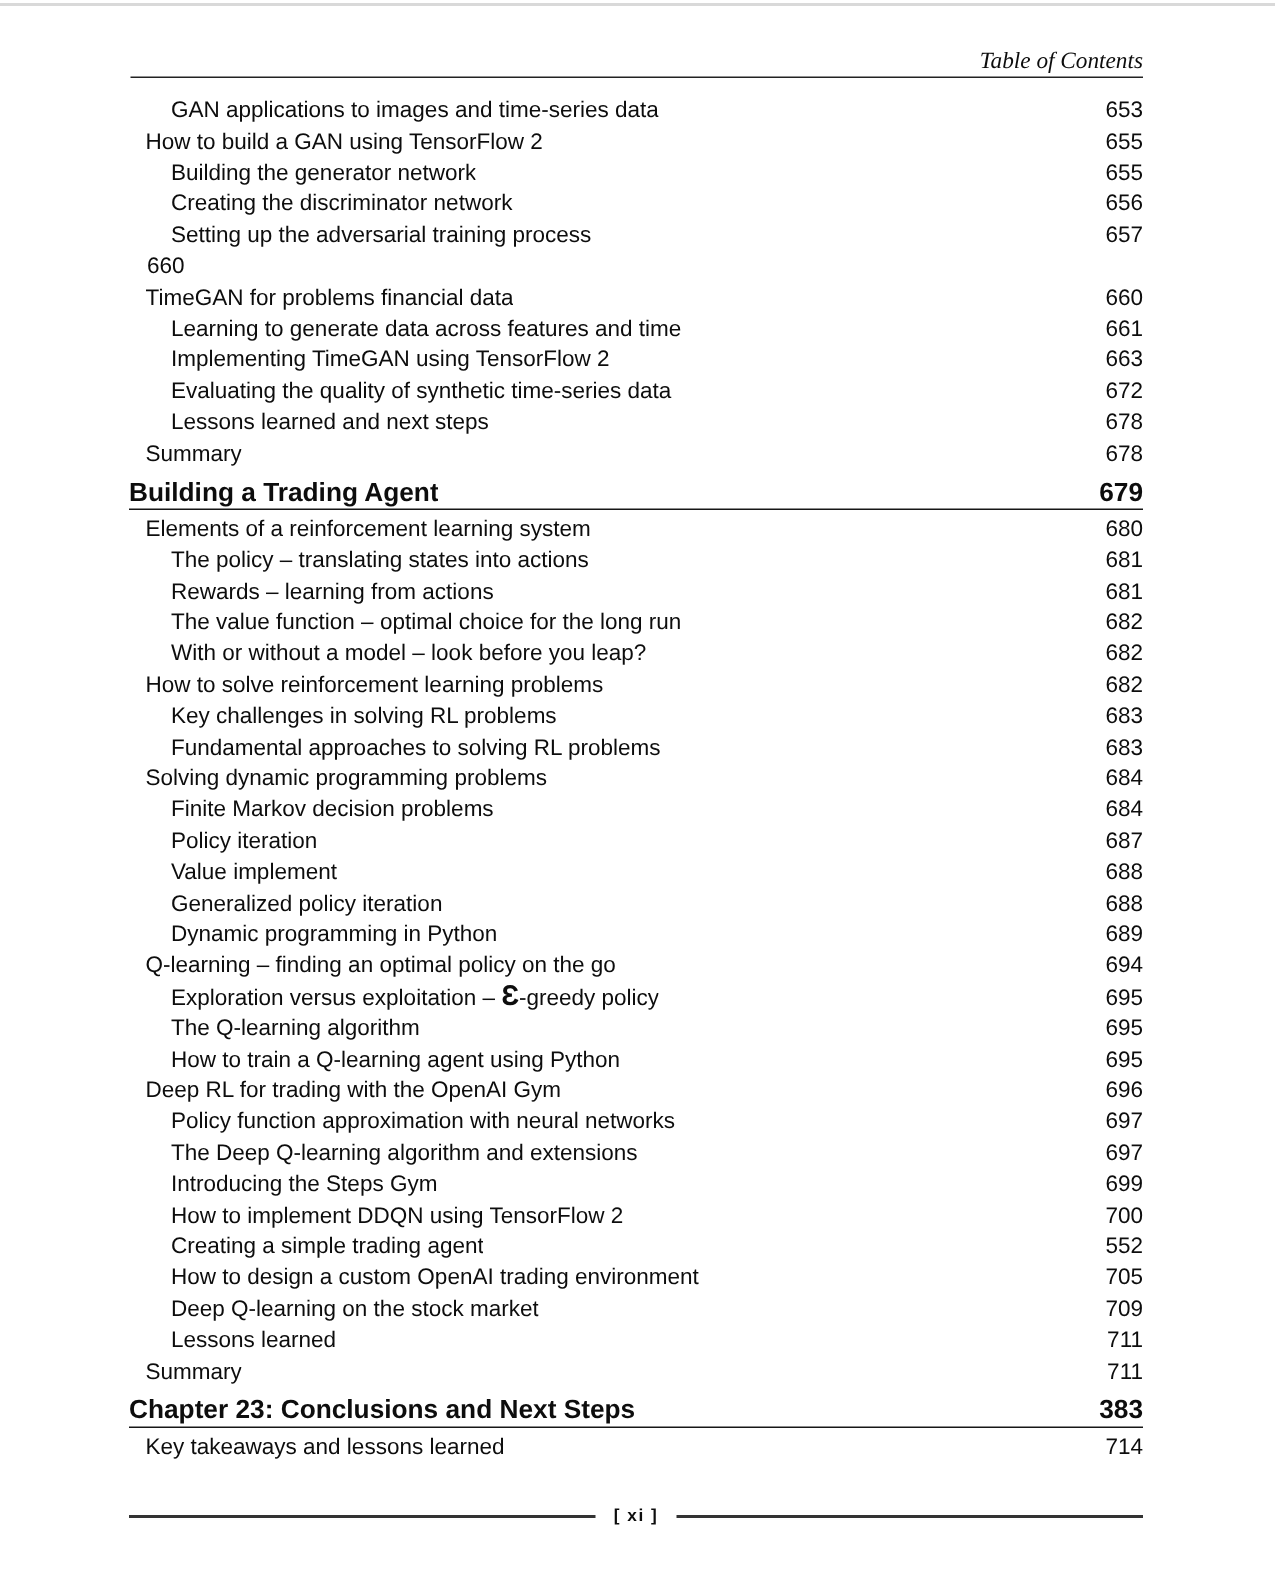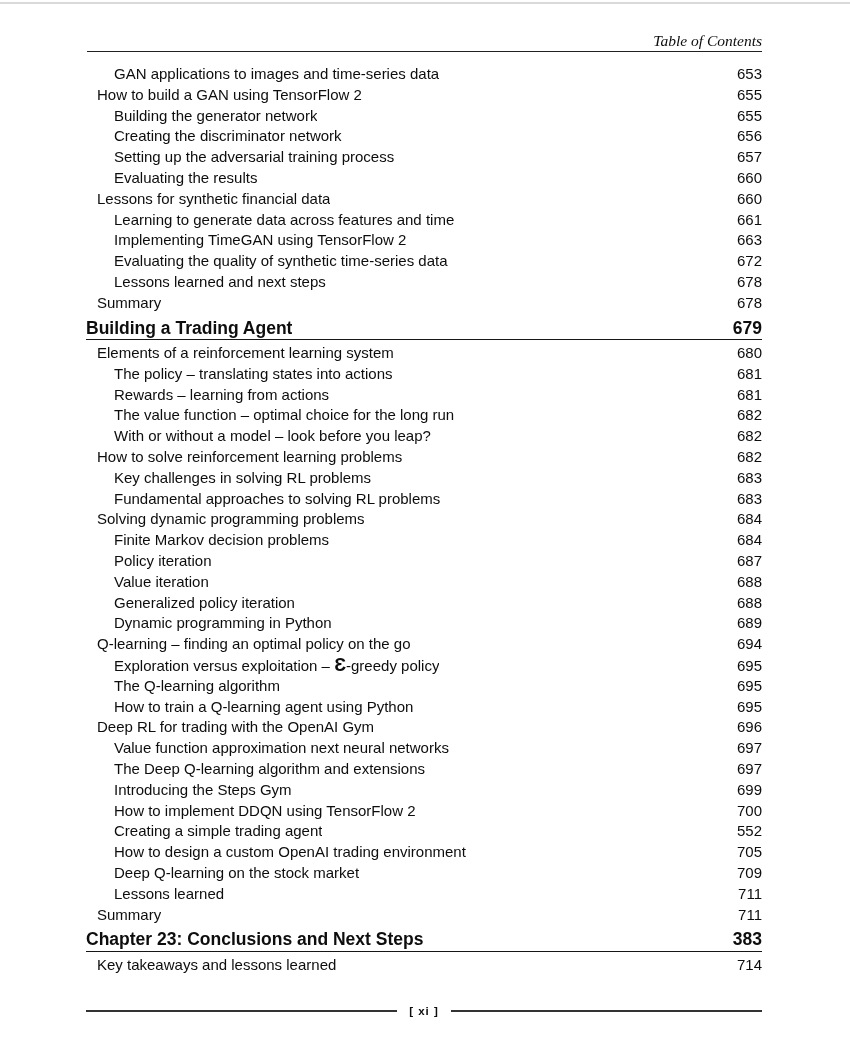--- a/index.html
+++ b/index.html
@@ -113,25 +113,24 @@
     </div>
     <div class="row subsection">
       <span class="label">Creating the discriminator network</span>
       <span class="pagenum">656</span>
     </div>
     <div class="row subsection">
       <span class="label">Setting up the adversarial training process</span>
       <span class="pagenum">657</span>
     </div>
     <div class="row subsection">
-      <span class="label">Evaluating the results</span>
       <span class="pagenum">660</span>
     </div>
     <div class="row section">
-      <span class="label">Lessons for synthetic financial data</span>
+      <span class="label">TimeGAN for problems financial data</span>
       <span class="pagenum">660</span>
     </div>
     <div class="row subsection">
       <span class="label">Learning to generate data across features and time</span>
       <span class="pagenum">661</span>
     </div>
     <div class="row subsection">
       <span class="label">Implementing TimeGAN using TensorFlow 2</span>
       <span class="pagenum">663</span>
     </div>
@@ -189,21 +188,21 @@
     </div>
     <div class="row subsection">
       <span class="label">Finite Markov decision problems</span>
       <span class="pagenum">684</span>
     </div>
     <div class="row subsection">
       <span class="label">Policy iteration</span>
       <span class="pagenum">687</span>
     </div>
     <div class="row subsection">
-      <span class="label">Value iteration</span>
+      <span class="label">Value implement</span>
       <span class="pagenum">688</span>
     </div>
     <div class="row subsection">
       <span class="label">Generalized policy iteration</span>
       <span class="pagenum">688</span>
     </div>
     <div class="row subsection">
       <span class="label">Dynamic programming in Python</span>
       <span class="pagenum">689</span>
     </div>
@@ -221,21 +220,21 @@
     </div>
     <div class="row subsection">
       <span class="label">How to train a Q-learning agent using Python</span>
       <span class="pagenum">695</span>
     </div>
     <div class="row section">
       <span class="label">Deep RL for trading with the OpenAI Gym</span>
       <span class="pagenum">696</span>
     </div>
     <div class="row subsection">
-      <span class="label">Value function approximation next neural networks</span>
+      <span class="label">Policy function approximation with neural networks</span>
       <span class="pagenum">697</span>
     </div>
     <div class="row subsection">
       <span class="label">The Deep Q-learning algorithm and extensions</span>
       <span class="pagenum">697</span>
     </div>
     <div class="row subsection">
       <span class="label">Introducing the Steps Gym</span>
       <span class="pagenum">699</span>
     </div>

